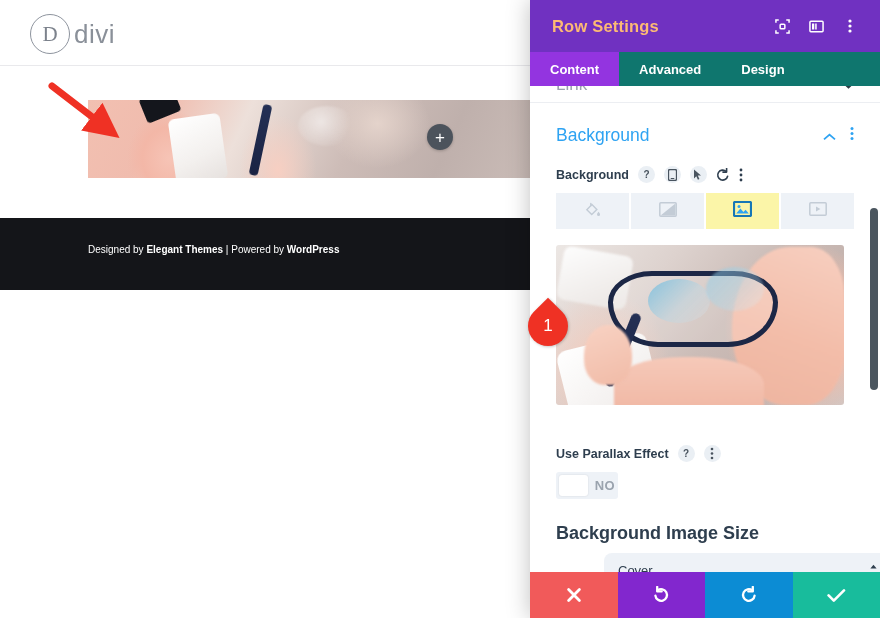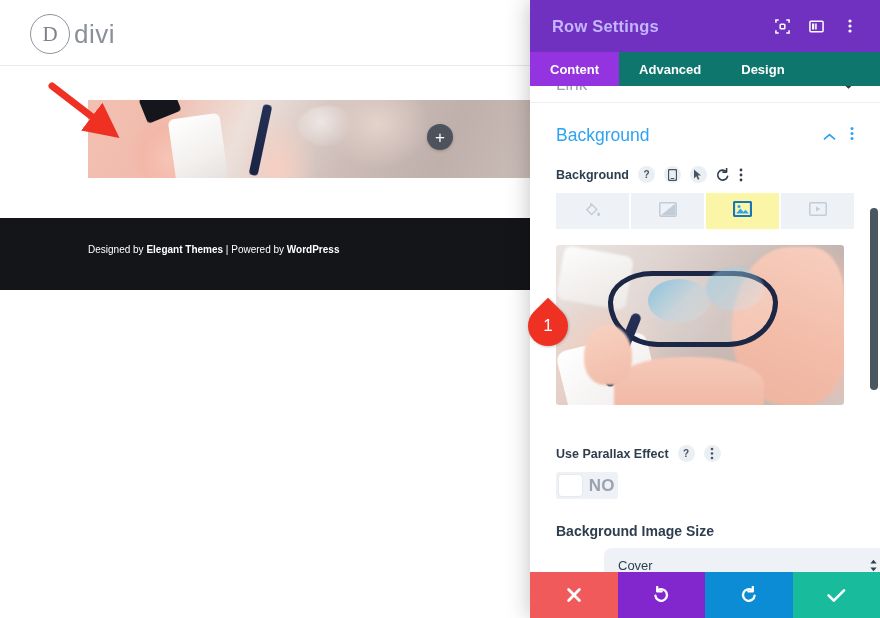--- a/index.html
+++ b/index.html
@@ -76,21 +76,21 @@
   
   .modal {
     position:absolute; left:530px; top:0; width:350px; height:618px;
     background:#ffffff; box-shadow:0 0 22px rgba(0,0,0,.25); overflow:hidden;
   }
   .modal-header {
     position:absolute; left:0; top:0; width:350px; height:52px;
     background:#7031c1; display:flex; align-items:center;
   }
   .modal-title {
-    margin-left:22px; color:#c4b5fd; font-size:16.5px; font-weight:bold; letter-spacing:.2px;
+    margin-left:22px; color:#fdba74; font-size:16.5px; font-weight:bold; letter-spacing:.2px;
   }
   .header-icons { margin-left:auto; display:flex; align-items:center; gap:18px; margin-right:22px; }
   .hicon { width:16px; height:16px; display:flex; align-items:center; justify-content:center; color:#fff; }
 
   .modal-tabs {
     position:absolute; left:0; top:52px; width:350px; height:34px;
     background:#0f766e; display:flex; align-items:stretch;
   }
   .tab {
     display:flex; align-items:center; justify-content:center;
@@ -176,23 +176,23 @@
     position:absolute; left:28px; top:80px; width:48px; height:60px;
     background:linear-gradient(160deg,#f8d2c3,#f1bba7); border-radius:50% 50% 42% 42%; filter:blur(.9px);
   }
 
   .toggle-row { margin-top:40px; }
   .toggle {
     margin-top:10px; width:62px; height:27px; background:#eef2f7; border-radius:3px;
     display:flex; align-items:center; padding:0 3px; box-sizing:border-box;
   }
   .toggle-knob { width:30px; height:21px; background:#ffffff; border-radius:3px; box-shadow:0 0 2px rgba(0,0,0,.12); }
-  .toggle-label { margin-left:7px; color:#9aa3ae; font-size:17px; font-weight:bold; letter-spacing:.4px; }
-
-  .block-label { margin-top:24px; color:#2e3e4e; font-size:14px; font-weight:bold; }
+  .toggle-label { margin-left:7px; color:#9aa3ae; font-size:13px; font-weight:bold; letter-spacing:.4px; }
+
+  .block-label { margin-top:24px; color:#2e3e4e; font-size:18px; font-weight:bold; }
   .select {
     margin-top:9px; width:288px; height:34px; background:#eef2f7; border-radius:8px;
     display:flex; align-items:center; padding:0 14px; box-sizing:border-box;margin-left:48px;
   }
   .select-value { color:#2e3e4e; font-size:13px; }
   .select-arrows { margin-left:auto; display:flex; flex-direction:column; align-items:center; gap:1px; color:#2e3e4e; }
 
   .modal-scrollbar {
     position:absolute; right:2px; top:208px; width:8px; height:182px;
     background:#4b565f; border-radius:4px;

